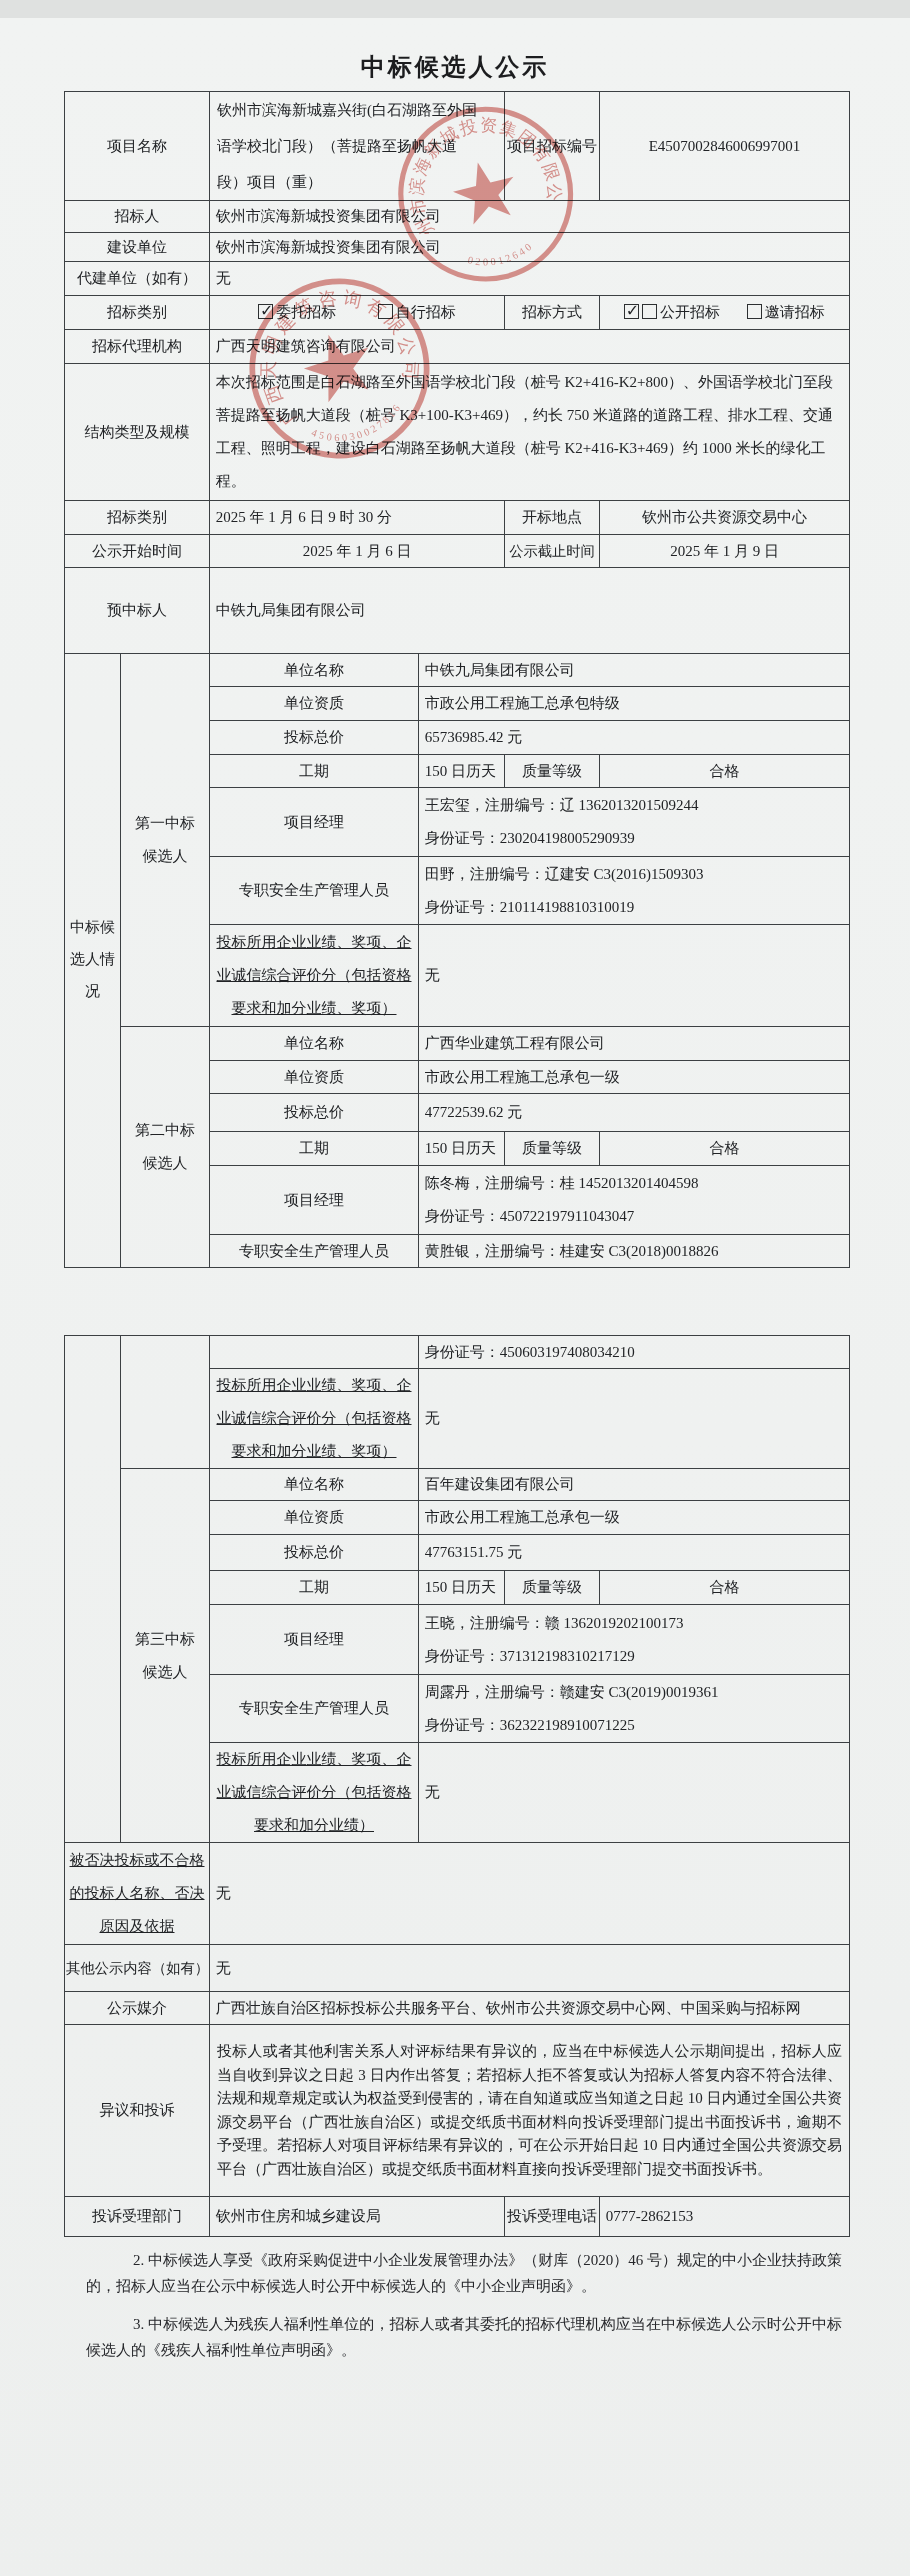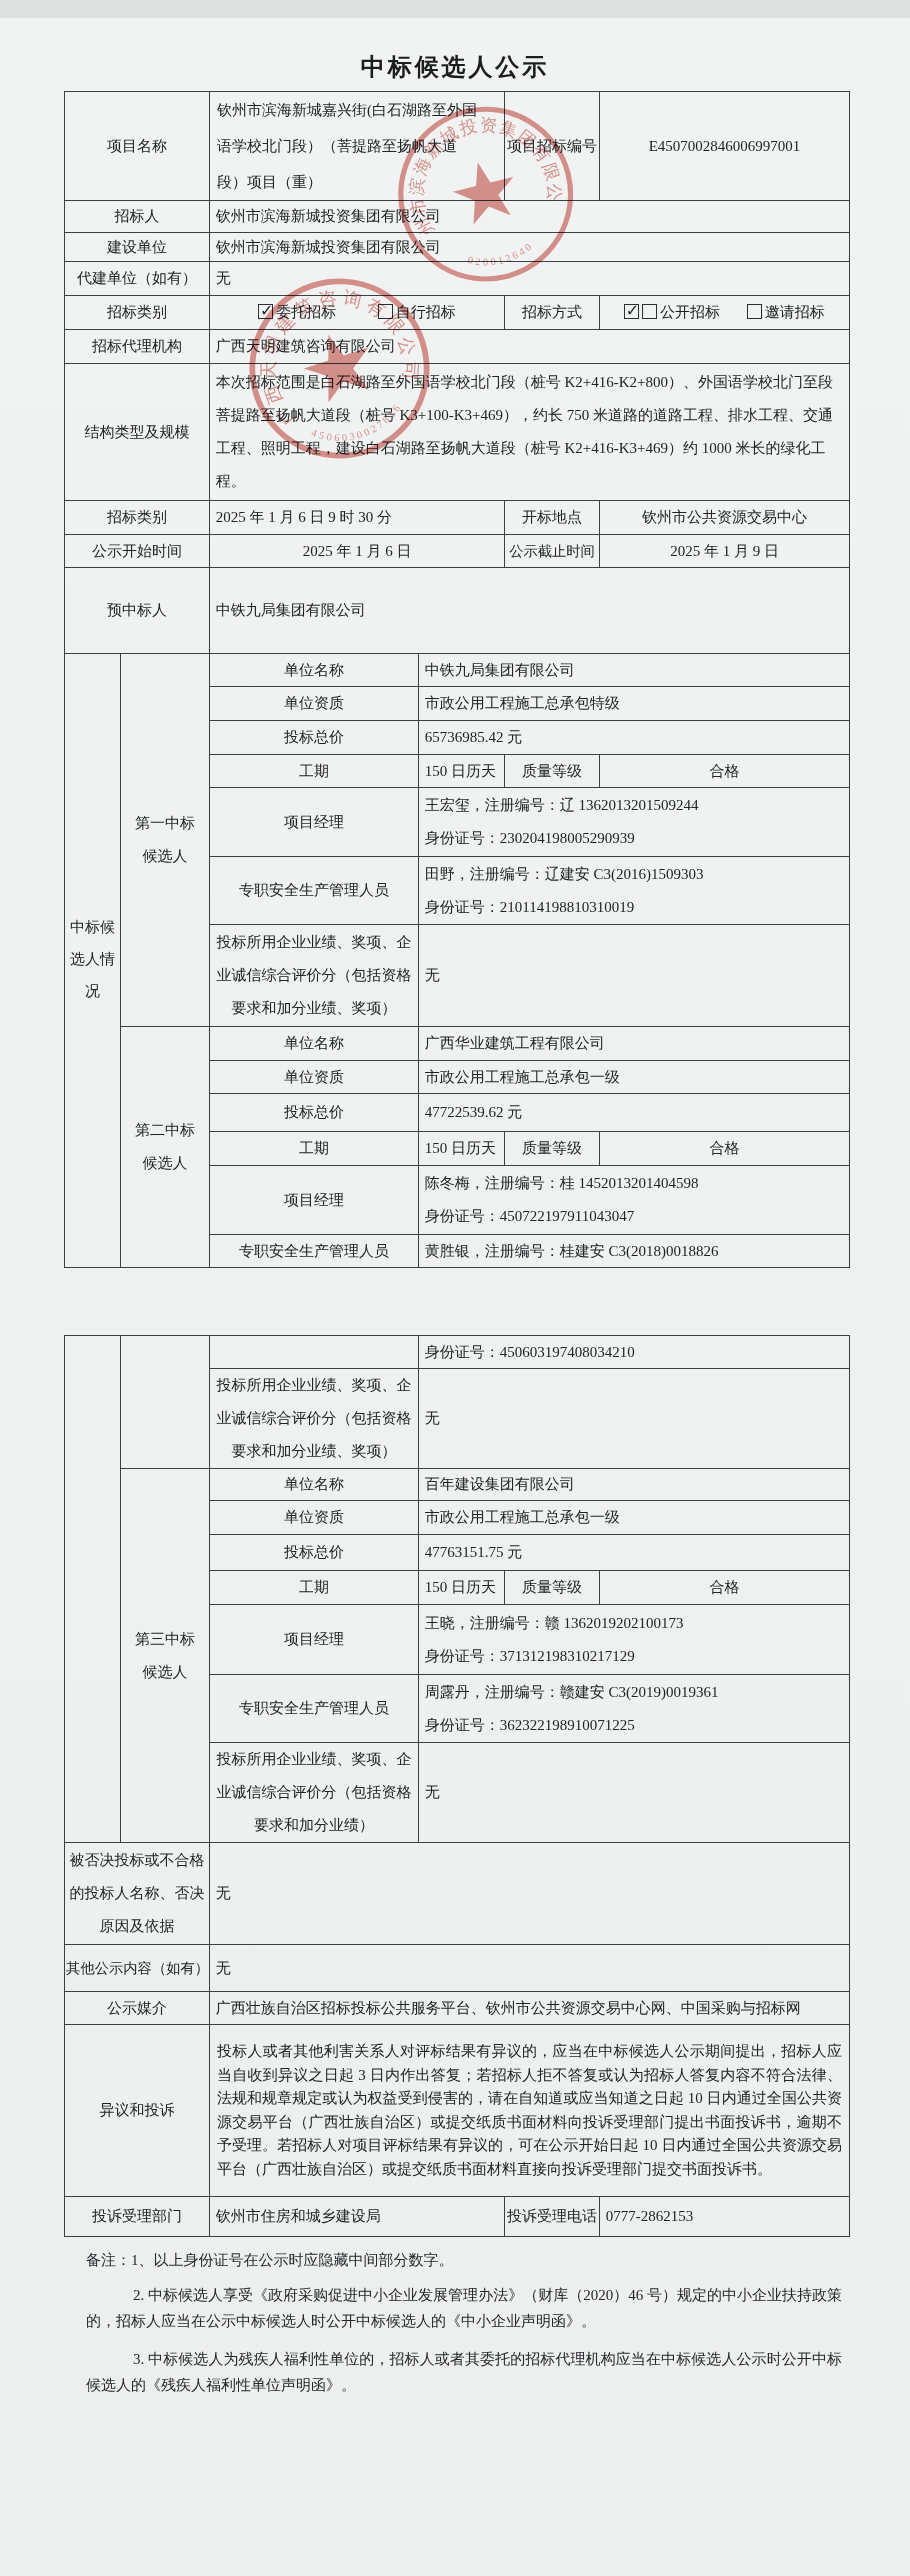--- a/index.html
+++ b/index.html
@@ -16,21 +16,21 @@
   .t1{position:absolute;left:64px;top:73px;}
   .t2{position:absolute;left:64px;top:1317px;}
   td{border:1.1px solid #3c4043;padding:0;vertical-align:middle;overflow:hidden;}
   .lab{text-align:center;padding:0 1.1px;}
   .val{text-align:left;padding:0 5.7px;}
   .ctr{text-align:center;}
   .projname{line-height:36px;padding:0 23px 0 6.9px;}
   .lh57{line-height:33px;}
   .vlab{text-align:center;word-break:break-all;line-height:32px;padding:0 2.3px;font-family:Liberation Mono, monospace;}
   .rank{text-align:center;word-break:break-all;line-height:33px;padding:0 11px;}
-  .wrapc{word-break:break-all;line-height:33px;text-align:center;padding:0 1.1px;}
+  .wrapc{word-break:break-all;line-height:33px;text-align:center;padding:0 1.1px;text-decoration:underline;}
   .nw{white-space:nowrap;font-size:14.3px;}
   .dline{line-height:33px;}
   .para{line-height:23.5px;text-align:justify;padding:3.4px 6.9px;}
   .cb{display:inline-block;width:13px;height:13px;border:1.1px solid #2c2f31;
     vertical-align:-1.7px;position:relative;margin-right:2.9px;background:transparent;}
   .cb.ck::after{content:"✓";position:absolute;left:0.6px;top:-4px;font-size:16px;
     font-family:"DejaVu Sans",sans-serif;color:#212326;}
   .cbgap{display:inline-block;width:34px;}
   .cbgap2{display:inline-block;width:19.5px;}
   .footer{position:absolute;left:86px;right:68px;top:2229px;font-size:15px;
@@ -268,21 +268,20 @@
     <tr style="height:40px">
       <td colspan="2" class="lab">投诉受理部门</td>
       <td colspan="2" class="val">钦州市住房和城乡建设局</td>
       <td class="lab">投诉受理电话</td>
       <td class="val">0777-2862153</td>
     </tr>
     </tbody>
   </table>
 
   <div class="footer">
-    <p>备注：1、以上身份证号在公示时应隐藏中间部分数字。</p>
     <p class="ind">2. 中标候选人享受《政府采购促进中小企业发展管理办法》（财库（2020）46 号）规定的中小企业扶持政策的，招标人应当在公示中标候选人时公开中标候选人的《中小企业声明函》。</p>
     <p class="ind">3. 中标候选人为残疾人福利性单位的，招标人或者其委托的招标代理机构应当在中标候选人公示时公开中标候选人的《残疾人福利性单位声明函》。</p>
   </div>
 
   <svg class="stamps" width="910" height="2576" viewBox="0 0 1587 4490" xmlns="http://www.w3.org/2000/svg">
     <defs>
       <path id="sealStar" d="M0,-62 L14.1,-19.4 L59,-19.2 L22.8,7.4 L36.4,50.2 L0,24 L-36.4,50.2 L-22.8,7.4 L-59,-19.2 L-14.1,-19.4 Z"></path>
       <path id="arcTopA" d="M -95,55 A 110,110 0 1 1 95,55"></path>
       <path id="arcBotA" d="M -95,80 A 124,124 0 0 0 95,80"></path>
       <path id="arcTopB" d="M -98,57 A 113,113 0 1 1 98,57"></path>

